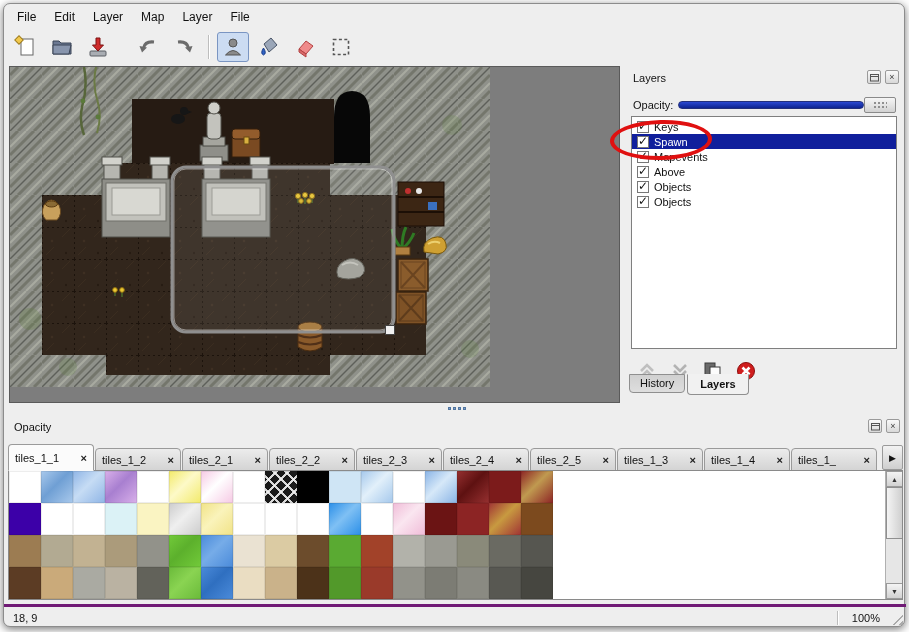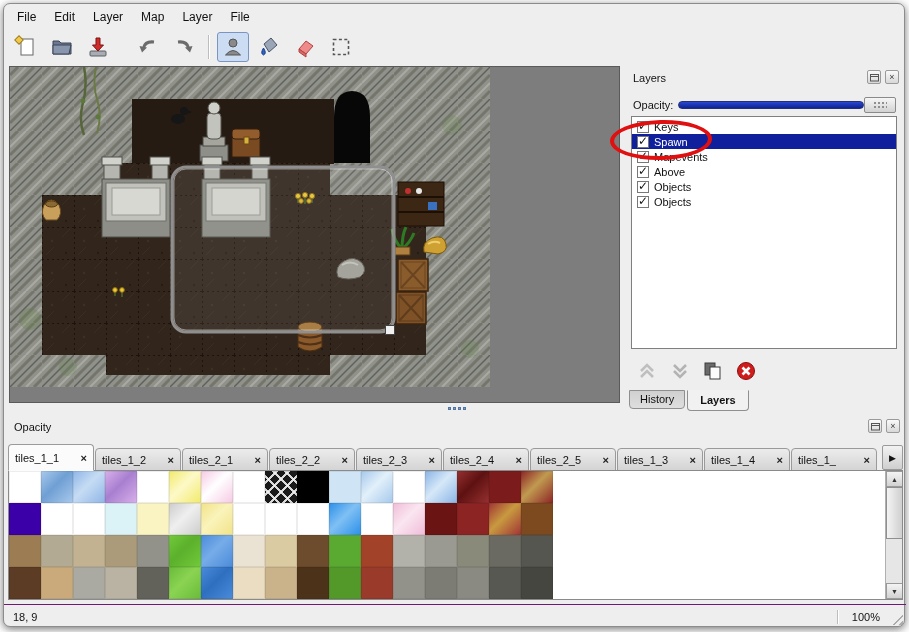--- a/index.html
+++ b/index.html
@@ -36,21 +36,21 @@
     background:linear-gradient(#f6f6f6,#d2d2d2);display:flex;align-items:center;justify-content:center;}
   .slider-handle .dots{width:14px;height:8px;
     background-image:radial-gradient(#8f8f8f 1px, transparent 1.1px);background-size:4px 4px;}
   .layer-list{position:absolute;left:5px;top:50px;width:266px;height:233px;background:#ffffff;border:1px solid #7f7f7f;padding-top:2px;overflow:hidden;}
   .layer-row{height:15px;display:flex;align-items:center;padding-left:5px;}
   .layer-row.selected{background:var(--sel);color:#ffffff;}
   .cb{width:12px;height:12px;background:#ffffff;border:1px solid #777;margin-right:5px;position:relative;flex:0 0 auto;}
   .cb .mark{position:absolute;left:0px;top:-3px;font-size:12px;font-weight:bold;color:#111;}
   .layer-btns{position:absolute;left:8px;top:295px;display:flex;gap:7px;}
   .lbtn{width:26px;height:20px;display:flex;align-items:center;justify-content:center;}
-  .dock-tabs{position:absolute;left:3px;top:324px;display:flex;align-items:flex-start;height:22px;justify-content:center;}
+  .dock-tabs{position:absolute;left:3px;top:308px;display:flex;align-items:flex-start;height:22px;justify-content:center;}
   .dtab{border:1px solid #8f8f8f;border-radius:0 0 4px 4px;padding:2px 10px 3px;background:linear-gradient(#d0d0d0,#dedede);margin-right:2px;}
   .dtab.active{background:#f1f1f1;border-top-color:#f1f1f1;font-weight:bold;padding:3px 12px 4px;}
   
   .annotation{position:absolute;left:606px;top:116px;width:102px;height:40px;border:4px solid var(--annot);
     border-radius:50%;transform:rotate(-1.5deg);pointer-events:none;z-index:60;}
   
   .tilesdock{position:absolute;left:1px;top:412px;width:899px;height:186px;}
   .tiles-title{position:absolute;left:9px;top:5px;}
   .tabbar{position:absolute;left:3px;top:28px;width:874px;height:27px;display:flex;align-items:flex-end;overflow:hidden;}
   .ttab{flex:0 0 86px;display:flex;align-items:center;border:1px solid #9a9a9a;border-radius:4px 4px 0 0;
@@ -61,21 +61,21 @@
   .tabscroll{position:absolute;right:1px;top:29px;width:21px;height:25px;border:1px solid #9a9a9a;border-radius:2px;
     background:linear-gradient(#f2f2f2,#cfcfcf);display:flex;align-items:center;justify-content:center;font-size:9px;color:#111;}
   .palette{position:absolute;left:3px;top:54px;width:895px;height:130px;background:#ffffff;border:1px solid #8a8a8a;overflow:hidden;}
   .tilegrid{position:absolute;left:0;top:0;width:544px;display:flex;flex-wrap:wrap;}
   .ptile{width:32px;height:32px;box-shadow:inset 0 0 0 1px rgba(0,0,0,.07);}
   .vscroll{position:absolute;right:0;top:0;width:17px;height:128px;background:#e6e6e6;border-left:1px solid #b0b0b0;}
   .sbtn{position:absolute;left:0;width:17px;height:16px;border:1px solid #9a9a9a;background:linear-gradient(#f4f4f4,#d2d2d2);
     display:flex;align-items:center;justify-content:center;font-size:7px;color:#333;}
   .sthumb{position:absolute;left:0;top:16px;width:17px;height:52px;border:1px solid #8f8f8f;background:linear-gradient(90deg,#f4f4f4,#cfcfcf);}
   
-  .statusbar{position:absolute;left:0;top:600px;width:902px;height:24px;border-top:1px solid #701a75;display:flex;align-items:center;}
+  .statusbar{position:absolute;left:0;top:600px;width:902px;height:24px;border-top:3px solid #701a75;display:flex;align-items:center;}
   .coords{margin-left:9px;}
   .statussep{margin-left:auto;width:1px;height:14px;background:#bdbdbd;box-shadow:1px 0 0 #fff;}
   .zoom{margin:0 26px 0 14px;}
   .sizegrip{position:absolute;right:3px;bottom:3px;width:14px;height:14px;
     background:repeating-linear-gradient(135deg,transparent 0 3px,#ababab 3px 4.6px);
     clip-path:polygon(100% 0,100% 100%,0 100%);}
   svg{display:block;}
 </style>
 </head>
 <body>

